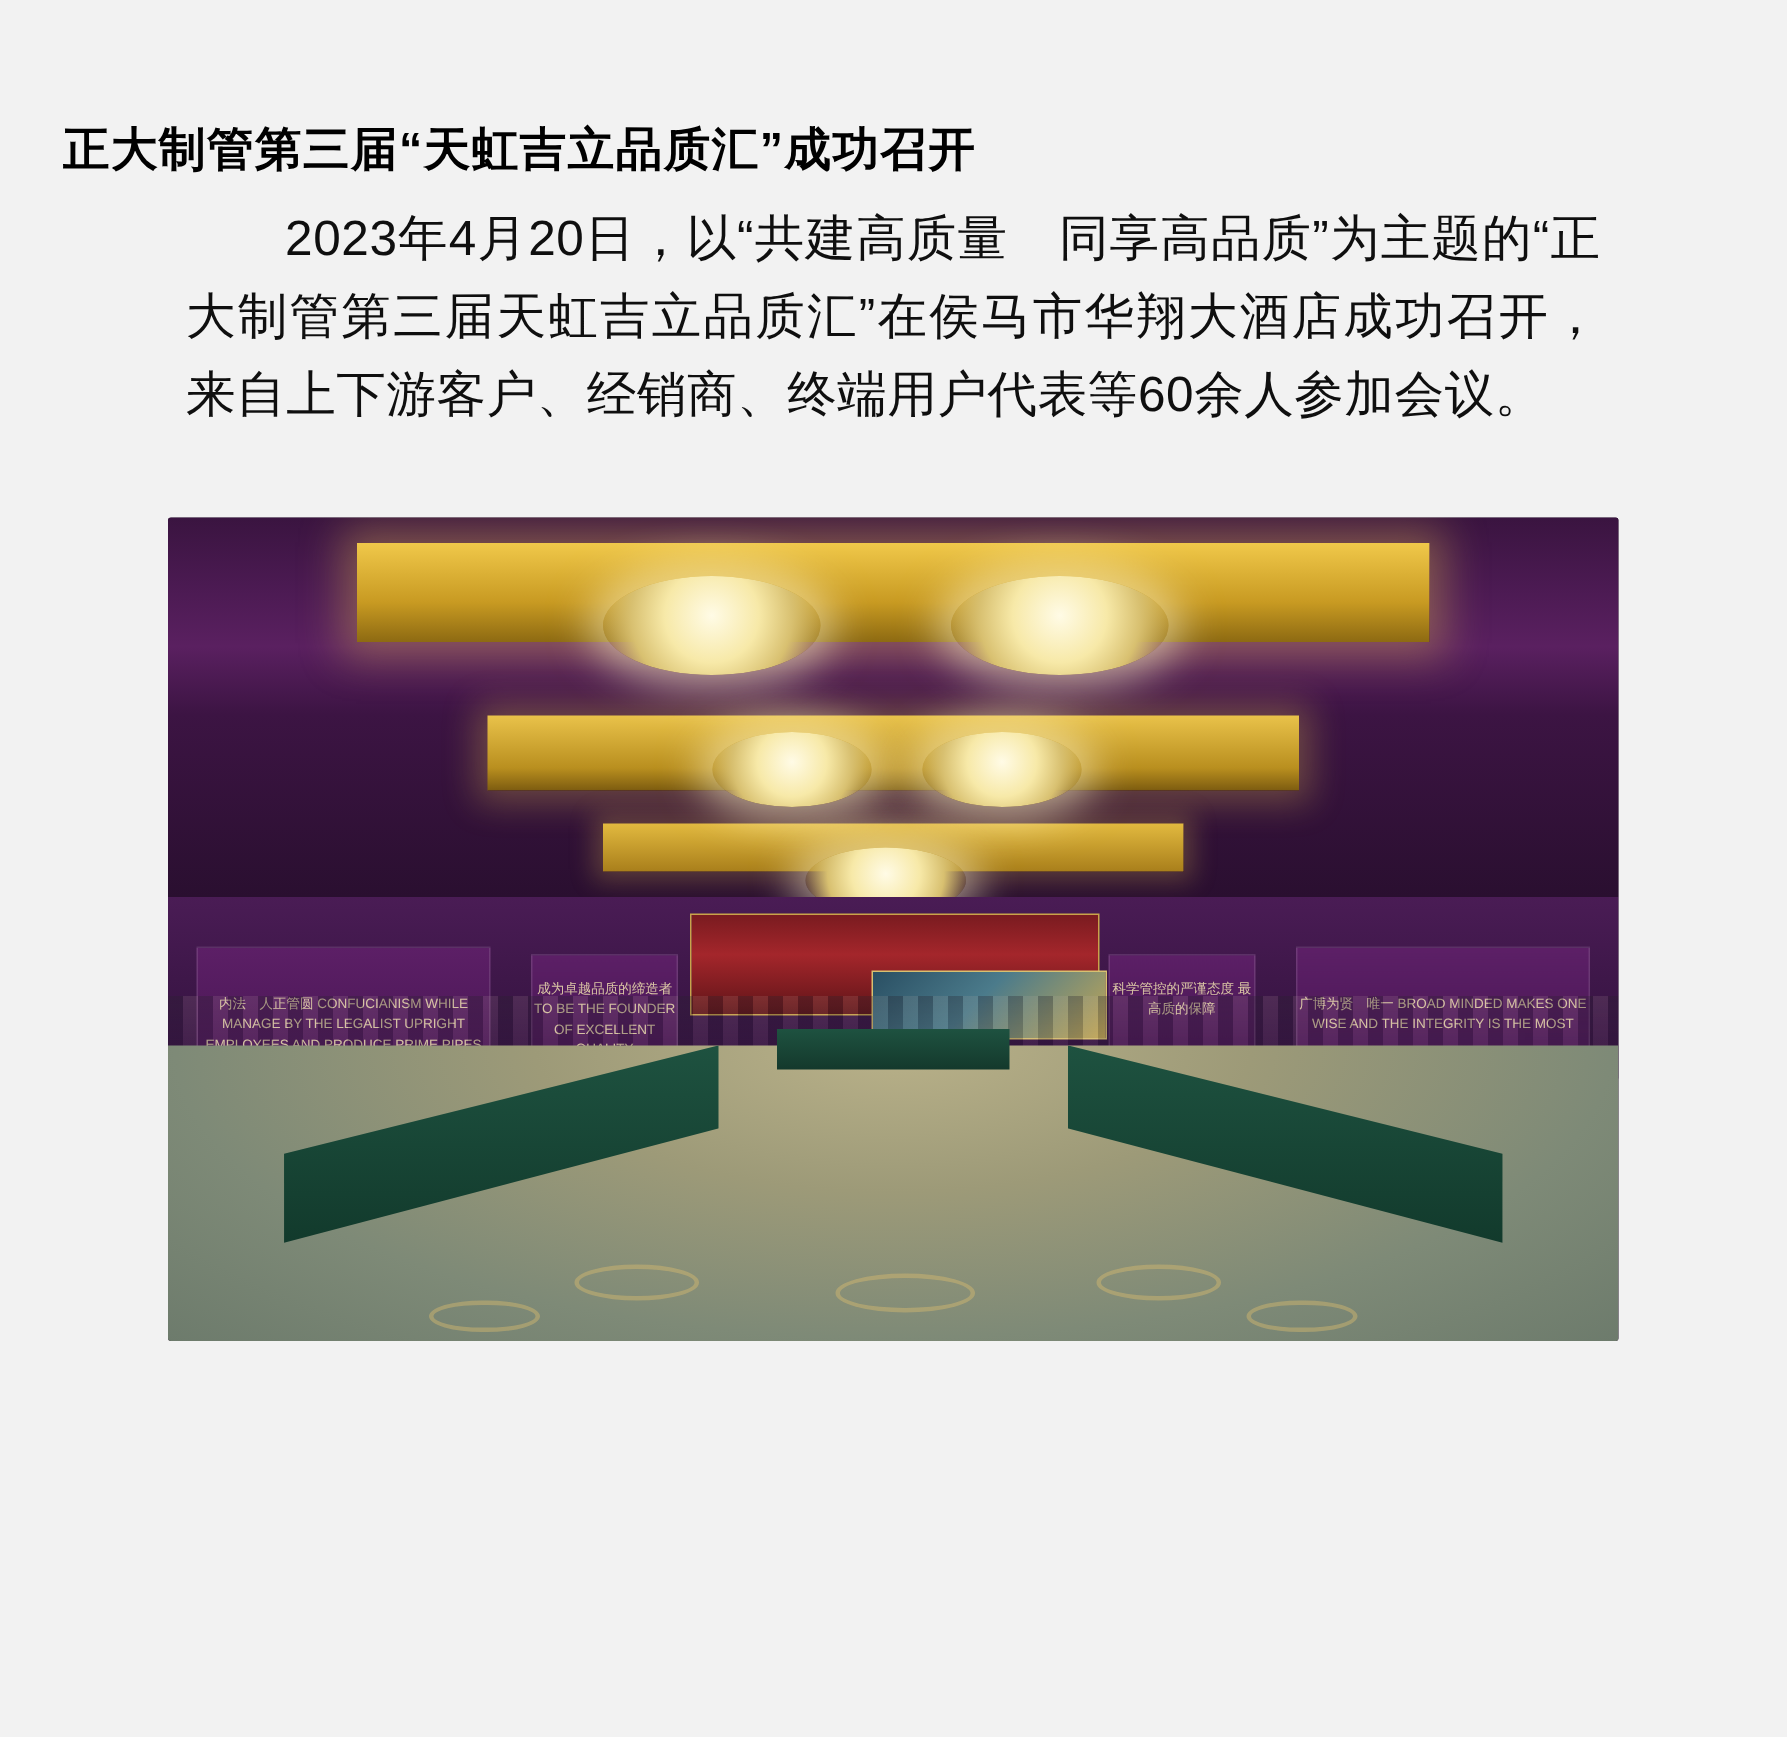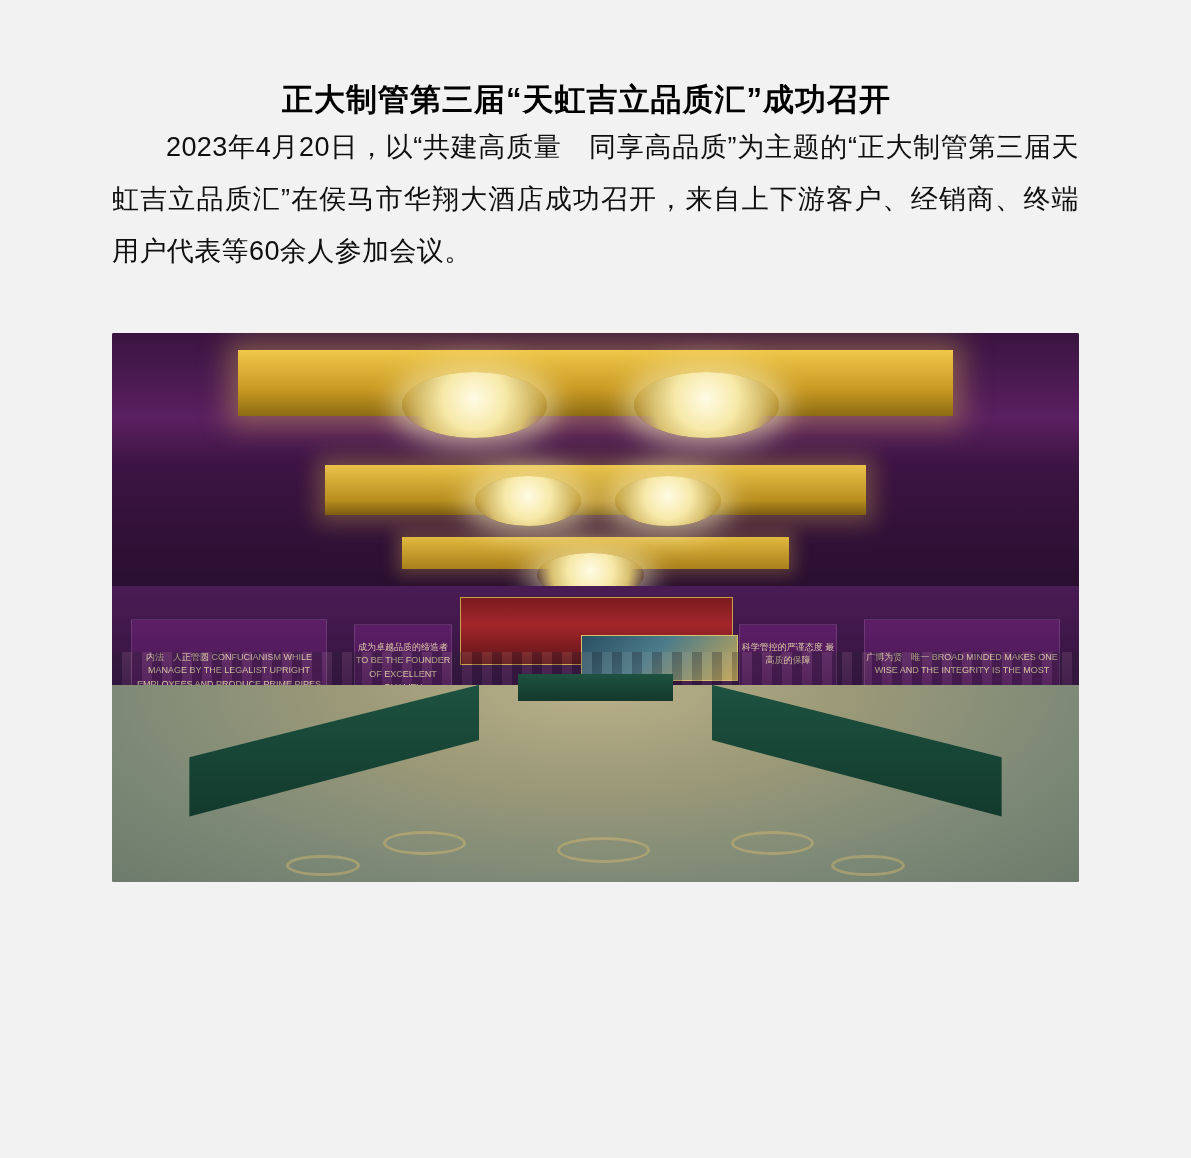--- a/index.html
+++ b/index.html
@@ -16,37 +16,36 @@
   }
   .page {
     width: 1191px;
     min-height: 1158px;
     background: #f2f2f2;
     box-sizing: border-box;
     padding: 0;
     position: relative;
   }
   .article-title {
-    text-align: center;
     font-size: 31px;
     font-weight: bold;
     letter-spacing: 1px;
     color: #000;
     margin: 0;
     padding: 78px 60px 0 42px;
     line-height: 1.4;
   }
   .body-block {
     padding: 0 112px;
   }
   p.para {
-    font-size: 27px;
+    font-size: 33px;
     line-height: 52px;
     color: #0f0f0f;
-    margin: 0;
+    margin: 12px;
     text-indent: 2em;
     text-align: justify;
     letter-spacing: 0.4px;
   }
   .para-top {
     margin-top: 58px;
   }
   .figure-wrap {
     margin: 56px 0 0 0;
     padding: 0 112px;

